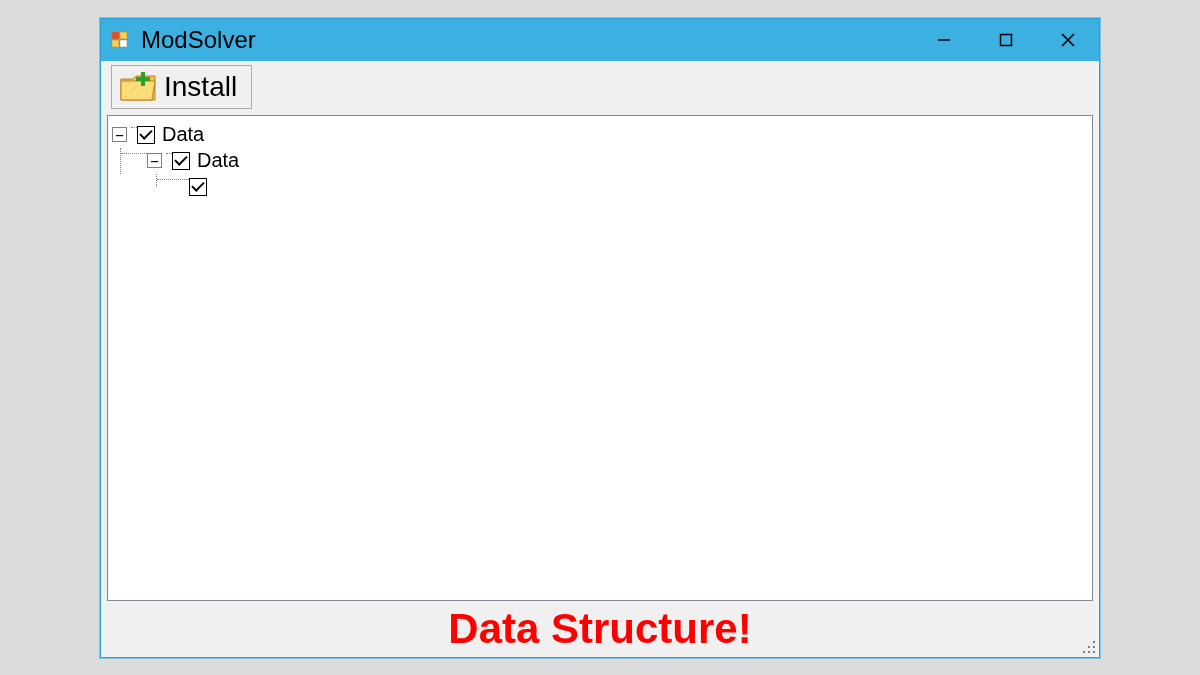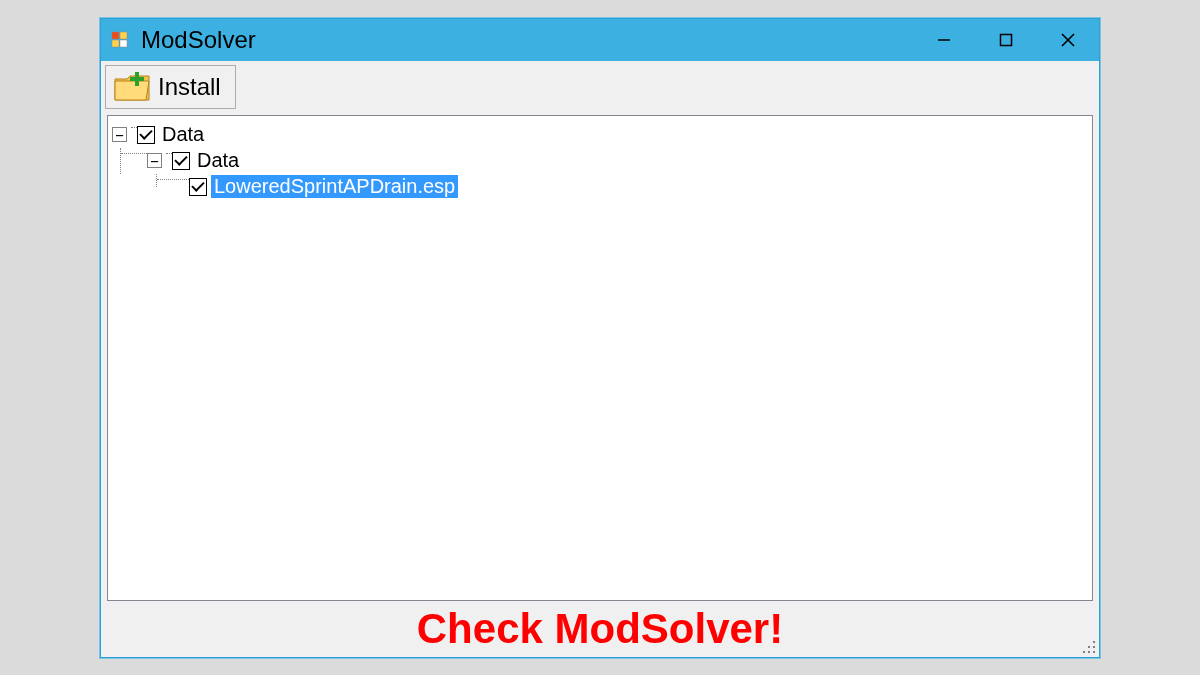--- a/index.html
+++ b/index.html
@@ -51,21 +51,22 @@
     padding: 4px 4px 0 4px;
     background: #f0f0f0;
   }
   .tool-btn {
     display: flex;
     align-items: center;
     gap: 6px;
     padding: 4px 14px 4px 6px;
     background: #f0f0f0;
     border: 1px solid #adadad;
-    font-size: 24px;
+    font-size: 28px;
+    margin-left: 6px;
   }
   .folder-icon { width: 40px; height: 34px; position: relative; }
   
   .tree-wrap {
     flex: 1;
     margin: 6px 6px 0 6px;
     background: #fff;
     border: 1px solid #828790;
     padding: 6px 4px;
     overflow: auto;
@@ -215,27 +216,26 @@
       <span class="node-label">Data</span>
     </div>
 
     <div class="tree-row" style="padding-left:8px;">
       <span class="spacer" style="width:36px;"></span>
       <span class="indent-line" style="height:13px; margin-top:-13px;"></span>
       <span class="dots-h" style="width:32px;"></span>
       <div class="cb">
           <div class="check"></div>
         </div>
-      <span class="node-label selected">LoweredSprintAPDrain.esp</span>
     </div>
 
   </div>
 
   <div class="footer">
-    <span>Check ModSolver!</span>
+    <span>Data Structure!</span>
     <div class="resize-grip">
       <span style="right:0;bottom:0;"></span>
       <span style="right:5px;bottom:0;"></span>
       <span style="right:10px;bottom:0;"></span>
       <span style="right:0;bottom:5px;"></span>
       <span style="right:5px;bottom:5px;"></span>
       <span style="right:0;bottom:10px;"></span>
     </div>
   </div>
 

